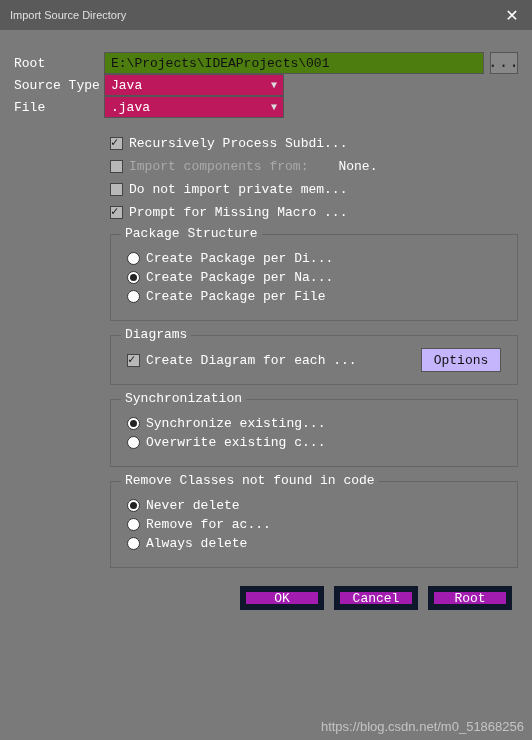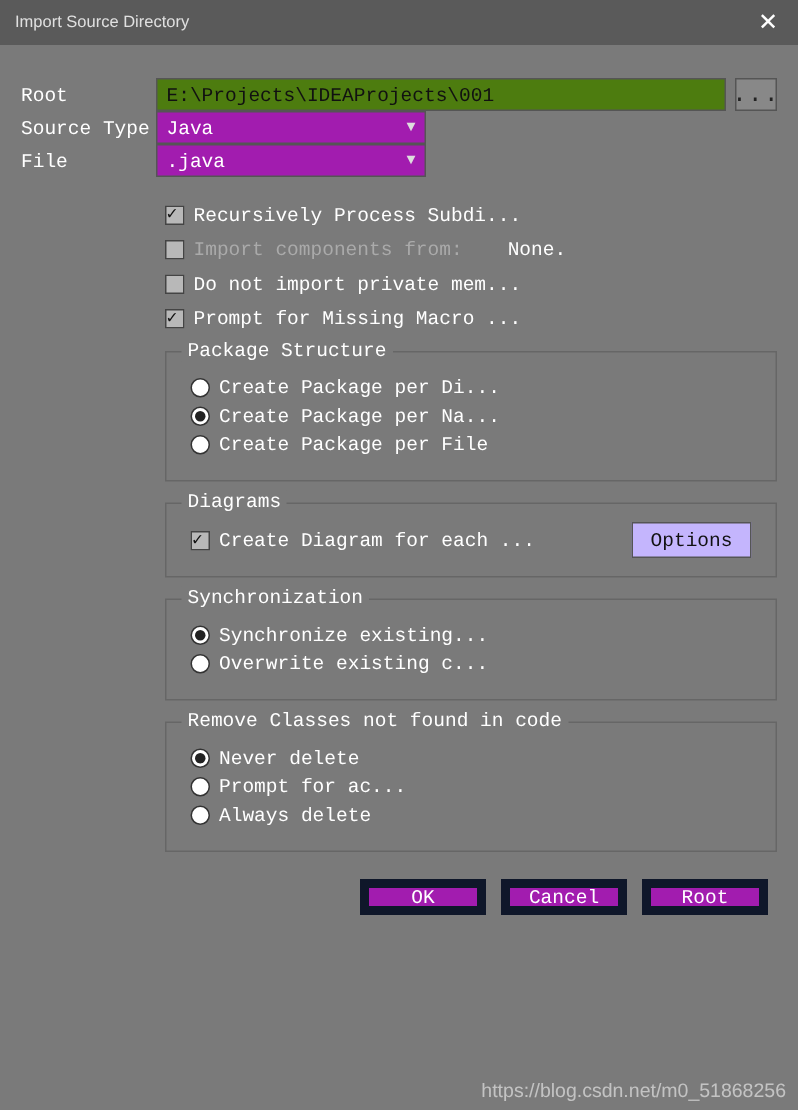--- a/index.html
+++ b/index.html
@@ -66,21 +66,21 @@
       display: flex;
       align-items: center;
       justify-content: center;
       cursor: pointer;
       font-size: 16px;
       letter-spacing: 1px;
     }
     .dropdown {
       width: 180px;
       height: 22px;
-      background: #a21caf;
+      background: #be185d;
       border: 1px solid #555;
       display: flex;
       align-items: center;
       justify-content: space-between;
       padding: 0 6px;
       cursor: pointer;
       color: #fff;
       font-family: "Courier New", monospace;
       font-size: 13px;
     }
@@ -305,21 +305,21 @@
     </div>
 
     <div class="fieldset">
       <span class="fieldset-legend">Remove Classes not found in code</span>
       <div class="radio-row">
         <div class="radio selected"></div>
         <span>Never delete</span>
       </div>
       <div class="radio-row">
         <div class="radio"></div>
-        <span>Prompt for ac...</span>
+        <span>Remove for ac...</span>
       </div>
       <div class="radio-row">
         <div class="radio"></div>
         <span>Always delete</span>
       </div>
     </div>
 
   </div>
 
   <div class="button-row">

